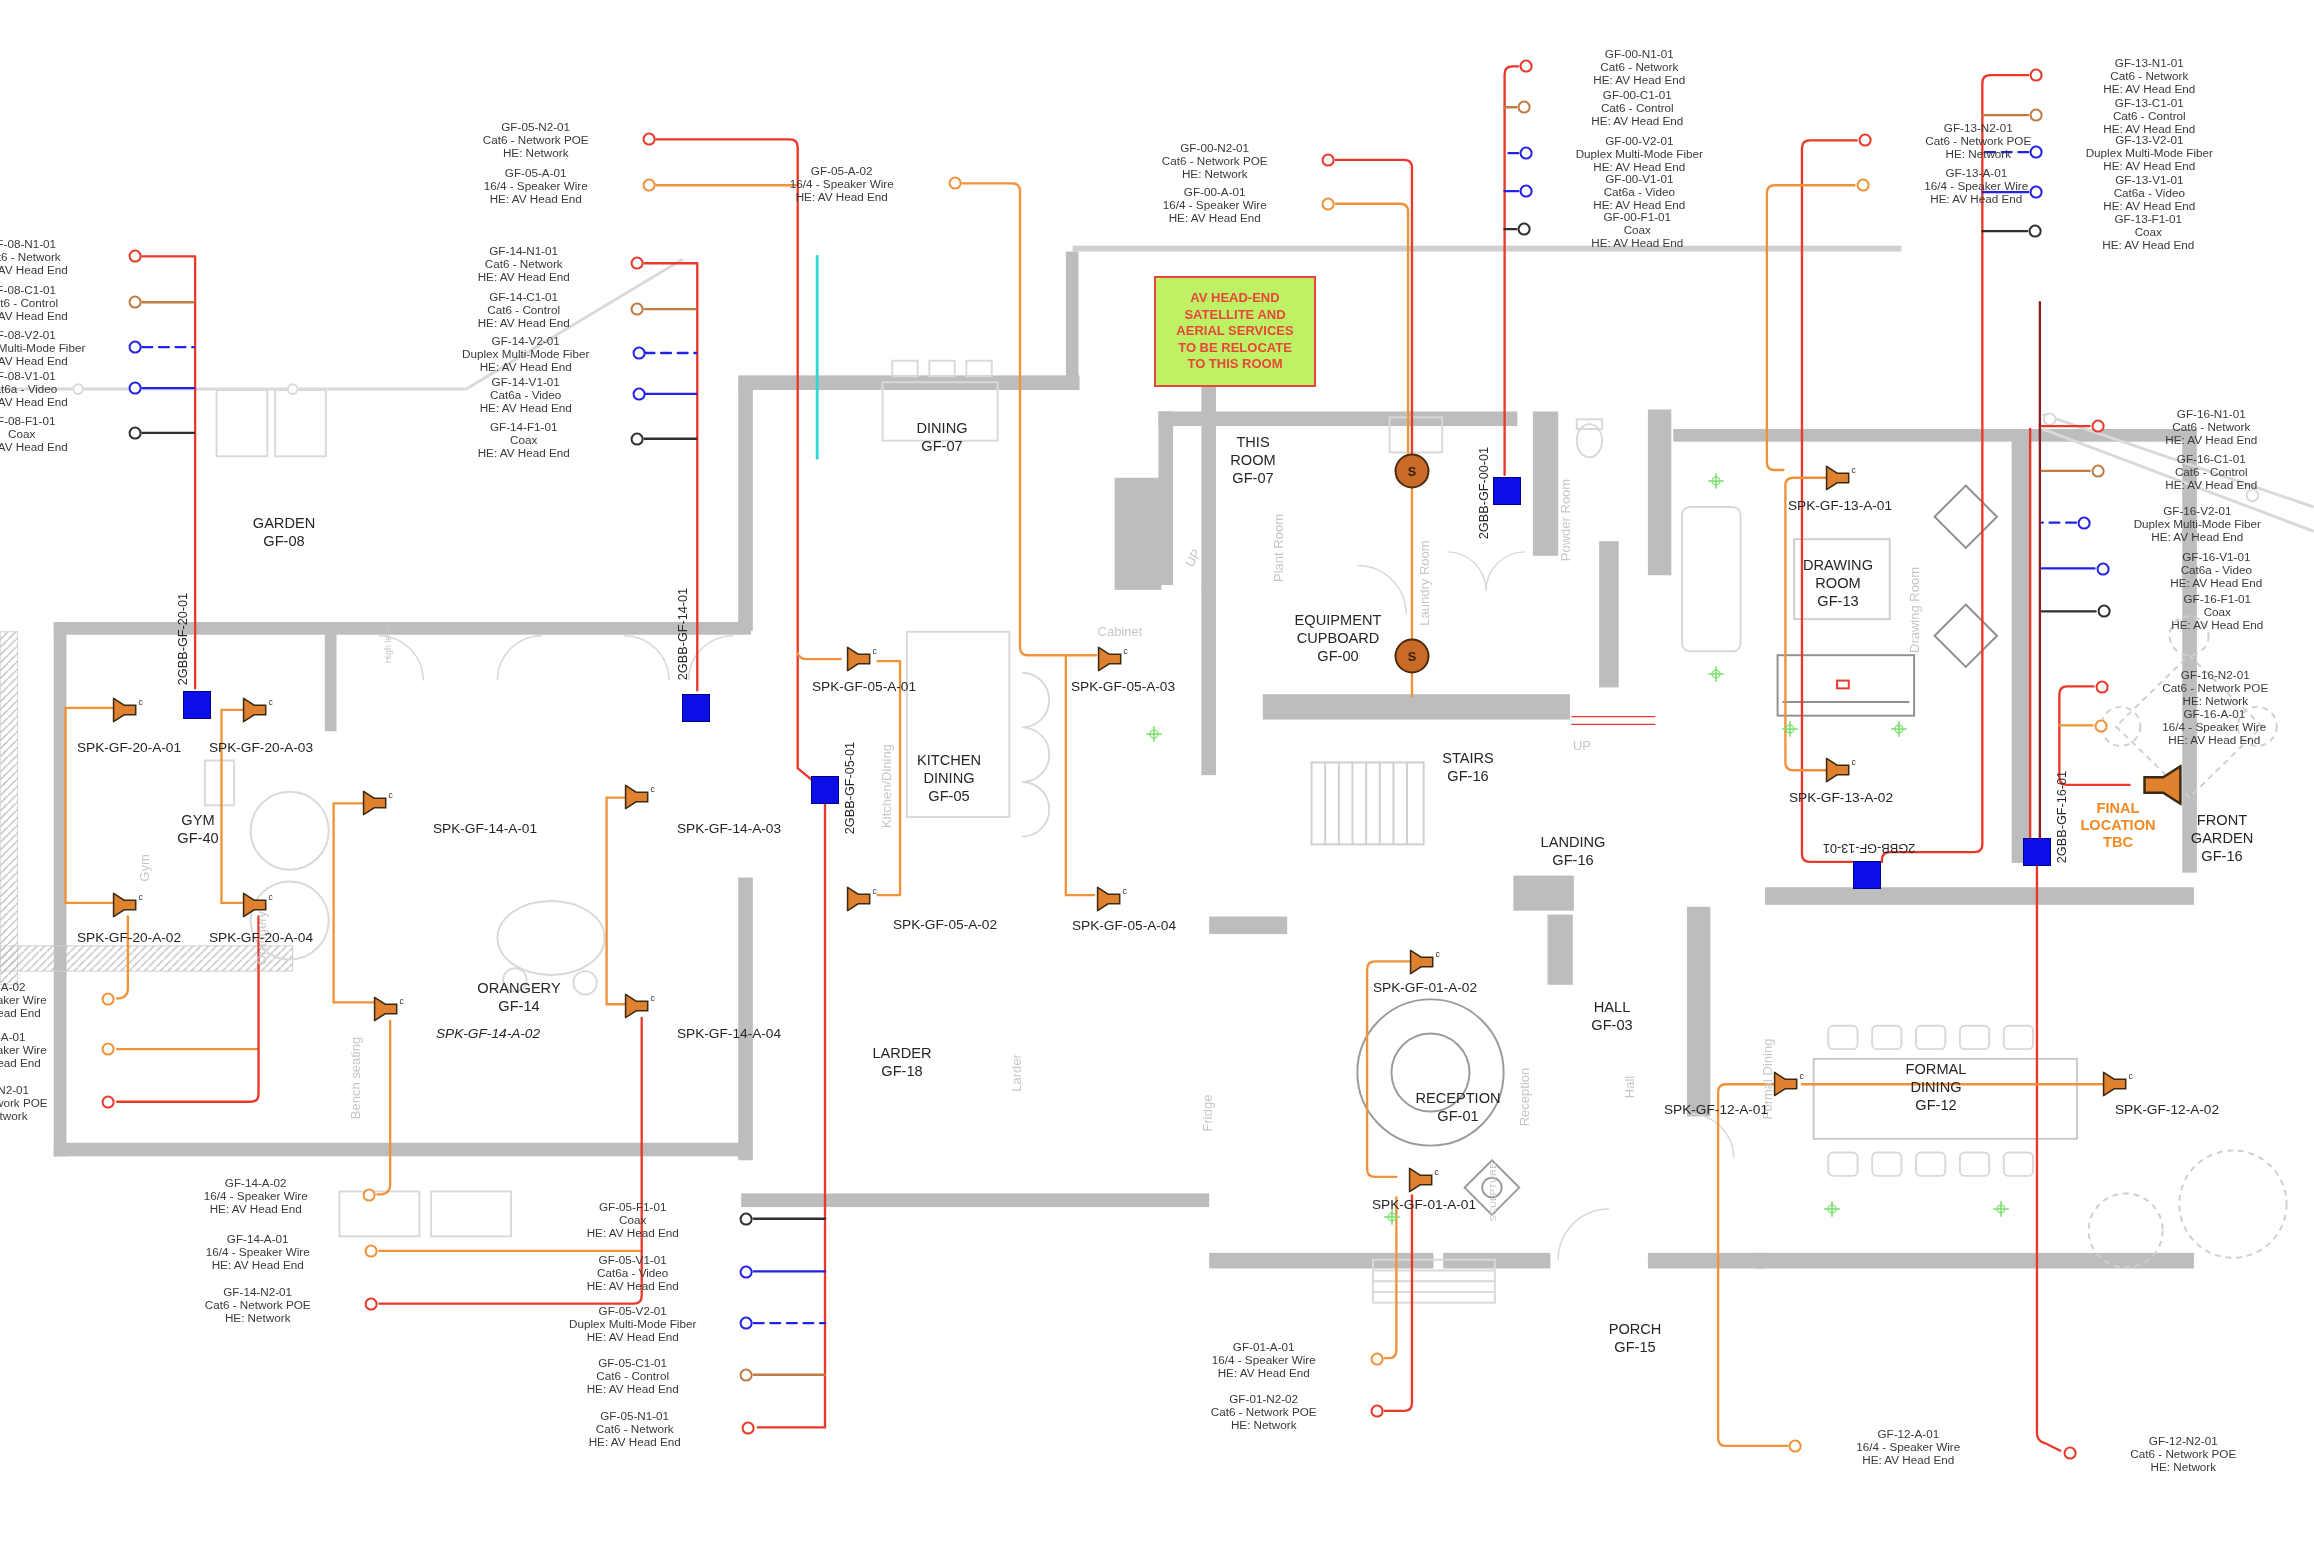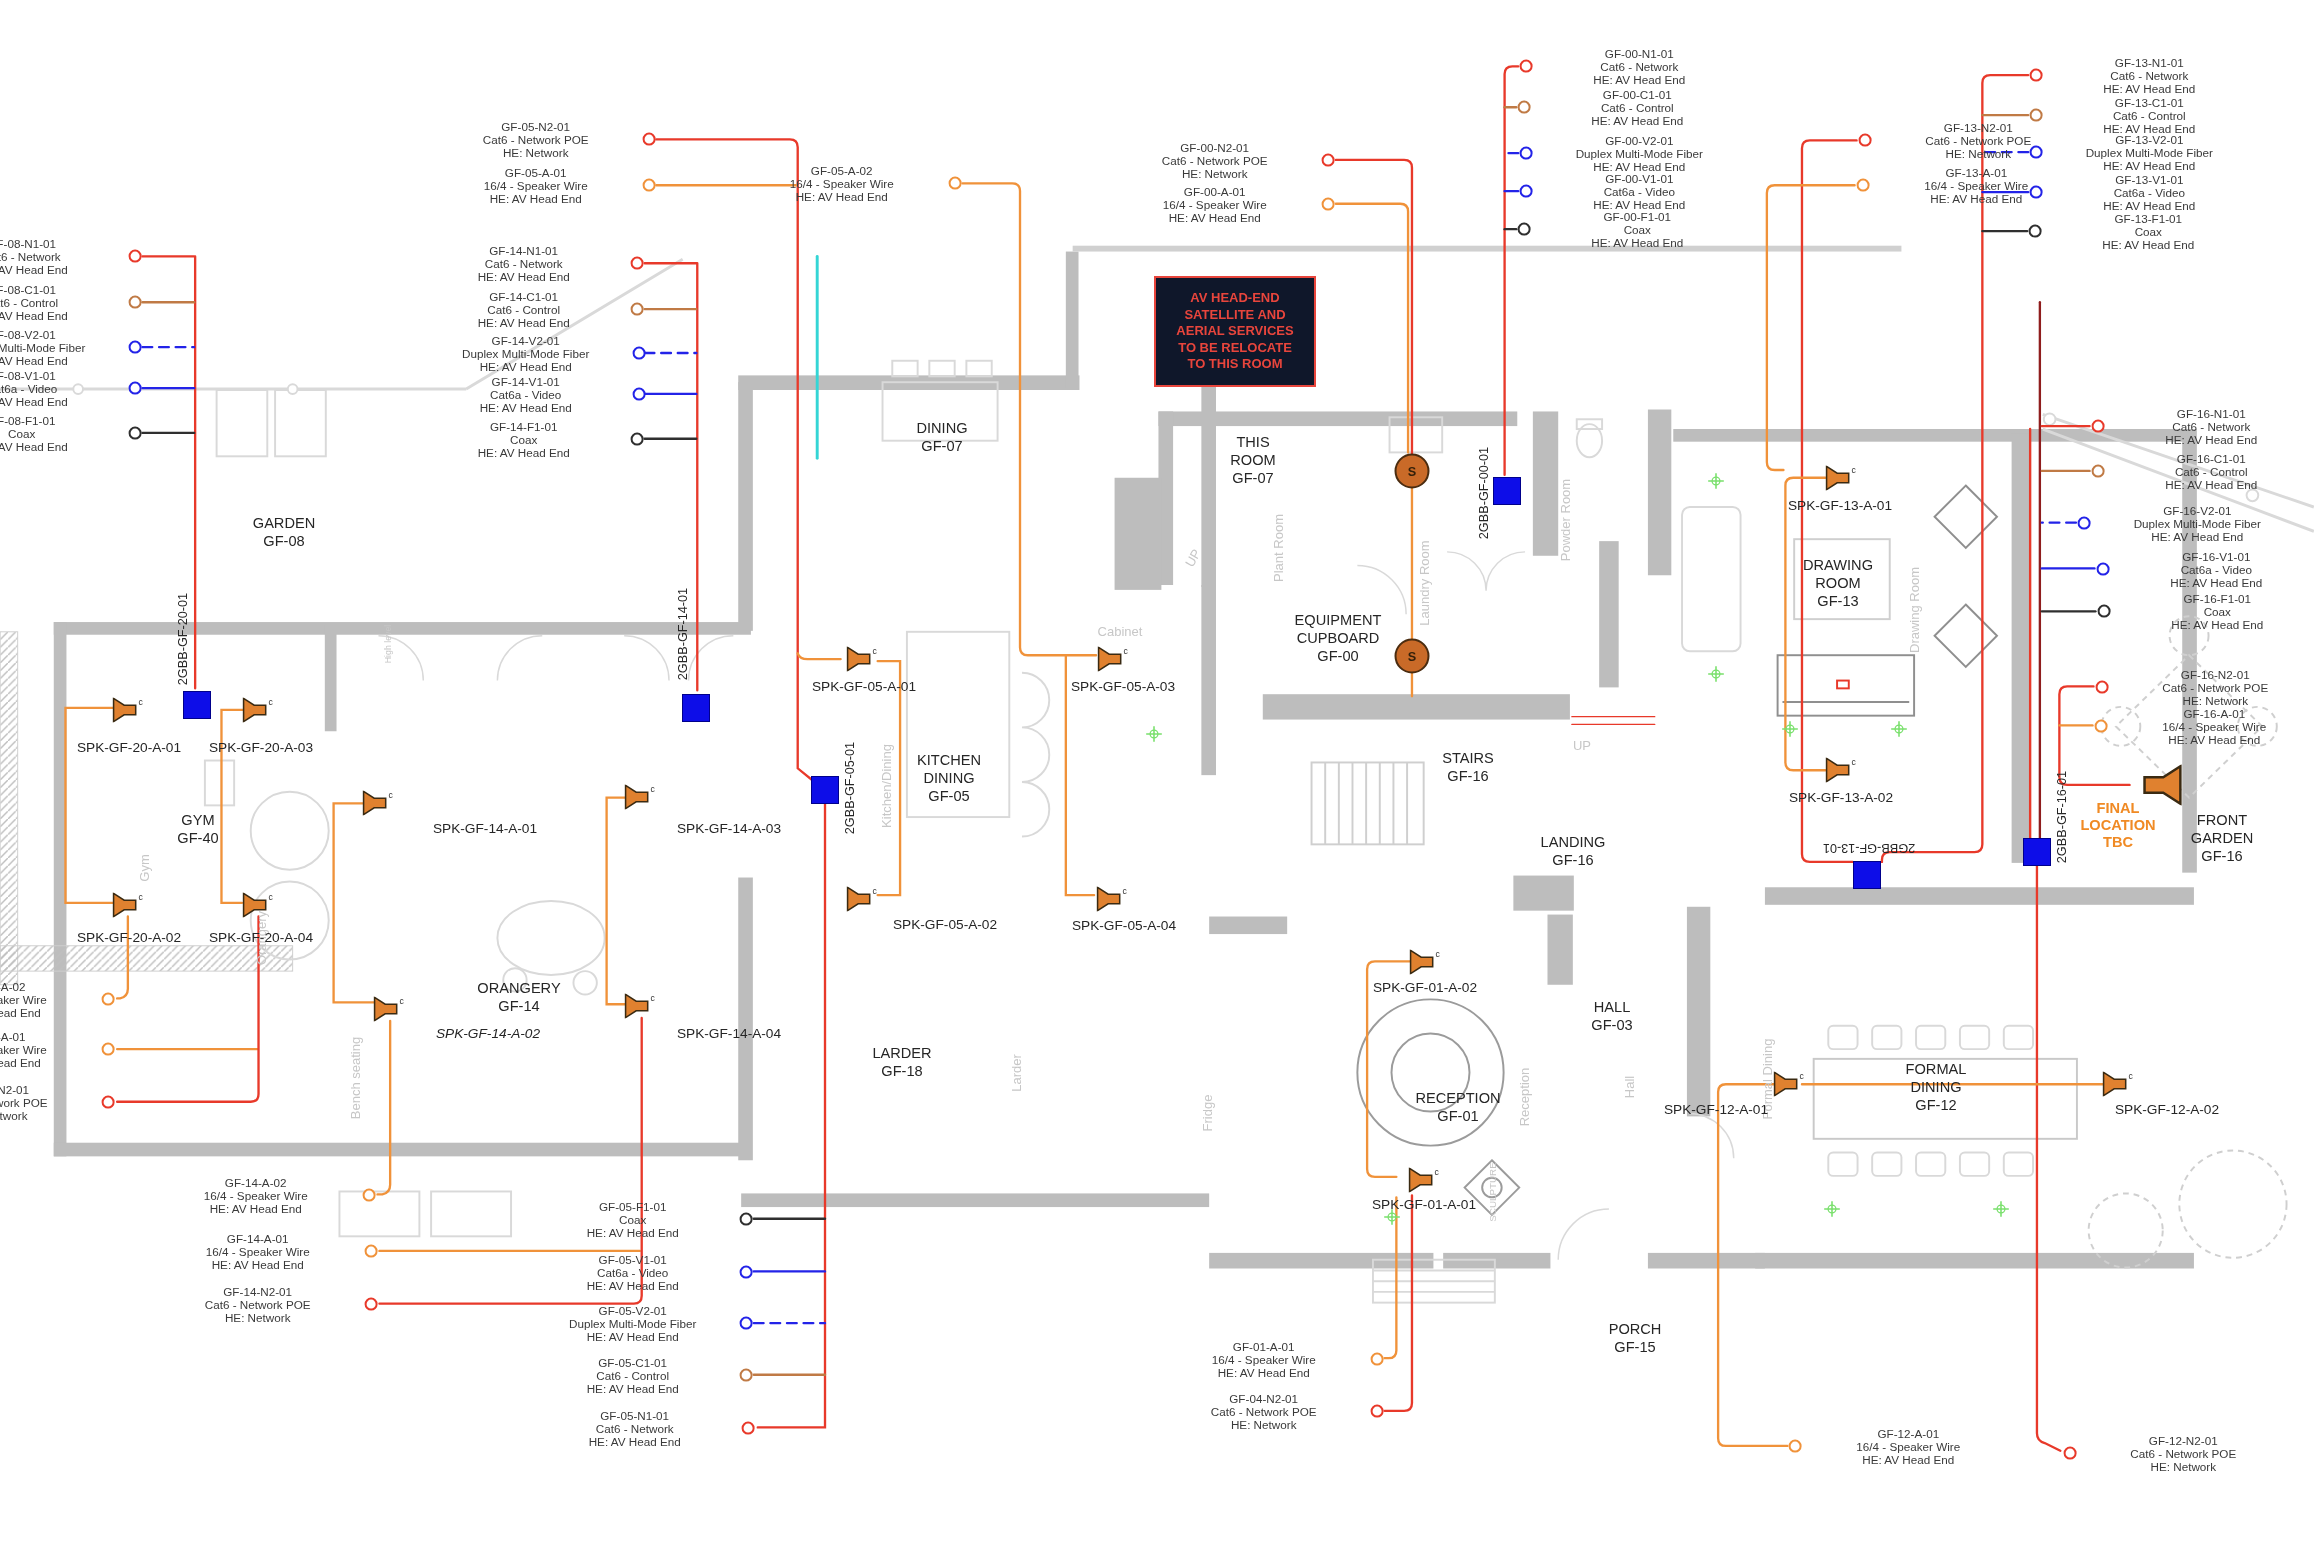--- a/index.html
+++ b/index.html
@@ -22,21 +22,21 @@
   .spk svg{width:100%;height:100%;}
   .spklabel{position:absolute;transform:translate(-50%,-50%);font-size:13.7px;color:#262626;white-space:nowrap;}
   .panel{position:absolute;width:26px;height:26px;background:#0d0de8;border:1.5px solid #00008b;
          transform:translate(-50%,-50%);}
   .plabel{position:absolute;font-size:12.7px;color:#262626;white-space:nowrap;transform:translate(-50%,-50%);}
   .snode{position:absolute;width:31px;height:31px;border-radius:50%;background:#c96a28;
          border:2.4px solid #4a2c10;color:#33200a;font-weight:bold;font-size:12.7px;
          display:flex;align-items:center;justify-content:center;transform:translate(-50%,-50%);}
   .gcross{position:absolute;transform:translate(-50%,-50%);}
   .notebox{position:absolute;left:1154px;top:276px;width:158px;height:107px;border:2px solid #e8453c;
-           background:#0f172a;color:#e8453c;font-weight:bold;font-size:13px;line-height:16.6px;
+           background:#bef264;color:#e8453c;font-weight:bold;font-size:13px;line-height:16.6px;
            display:flex;flex-direction:column;align-items:center;justify-content:center;text-align:center;}
   .finalloc{position:absolute;left:2118px;top:800px;transform:translate(-50%,0);color:#f08a24;
             font-weight:bold;font-size:14.6px;line-height:17px;text-align:center;}
 </style>
 </head>
 <body>
 
 <div id="canvas">
 
   <svg id="plan" width="2314" height="1561" viewBox="0 0 2373 1601">
@@ -581,21 +581,21 @@
         <span class="ring" style="border-color: rgb(240, 146, 58);"></span>
         <div class="ctxt">
           <div>GF-01-A-01</div>
           <div>16/4 - Speaker Wire</div>
           <div>HE: AV Head End</div>
         </div>
       </div>
       <div class="callout L" style="left: 1377px; top: 1411px;">
         <span class="ring" style="border-color: rgb(232, 57, 42);"></span>
         <div class="ctxt">
-          <div>GF-04-N2-01</div>
+          <div>GF-01-N2-02</div>
           <div>Cat6 - Network POE</div>
           <div>HE: Network</div>
         </div>
       </div>
       <div class="callout R" style="left: 1795px; top: 1446px;">
         <span class="ring" style="border-color: rgb(240, 146, 58);"></span>
         <div class="ctxt">
           <div>GF-12-A-01</div>
           <div>16/4 - Speaker Wire</div>
           <div>HE: AV Head End</div>

